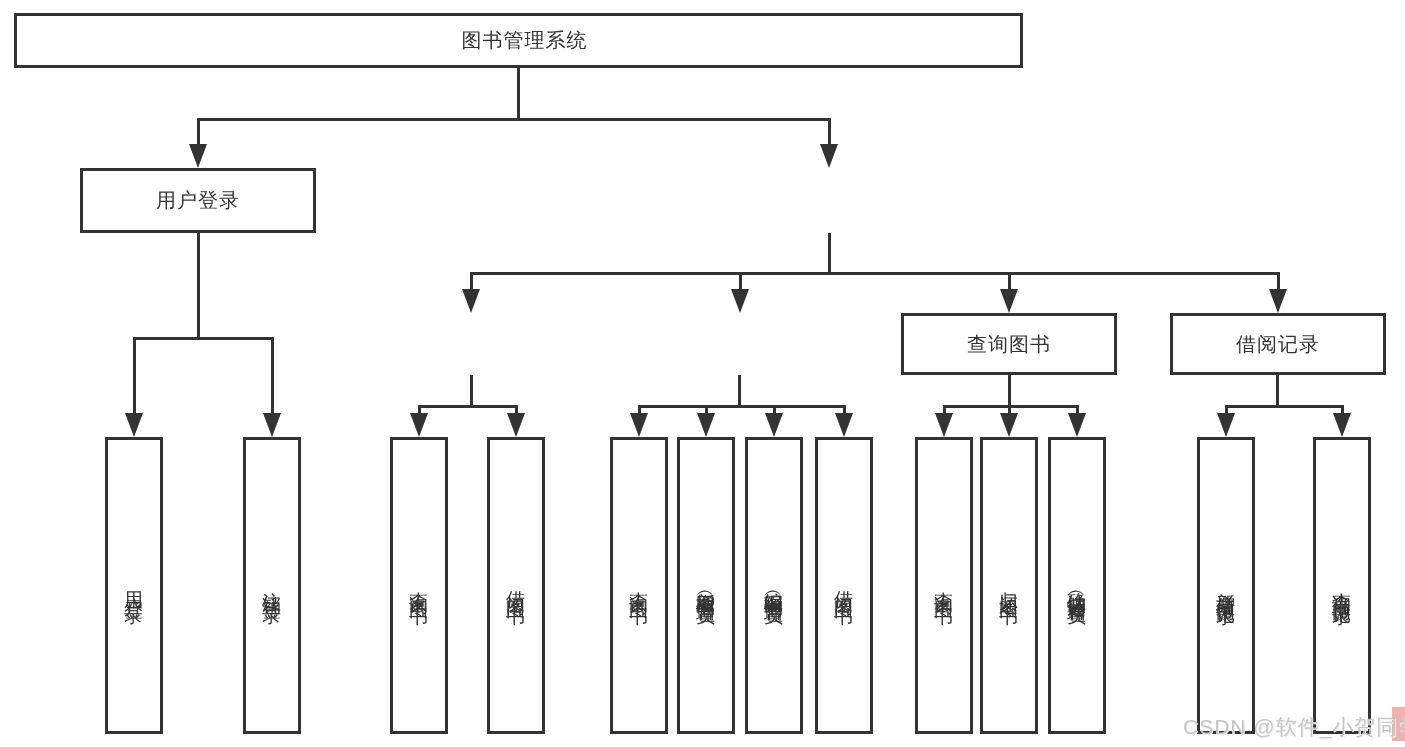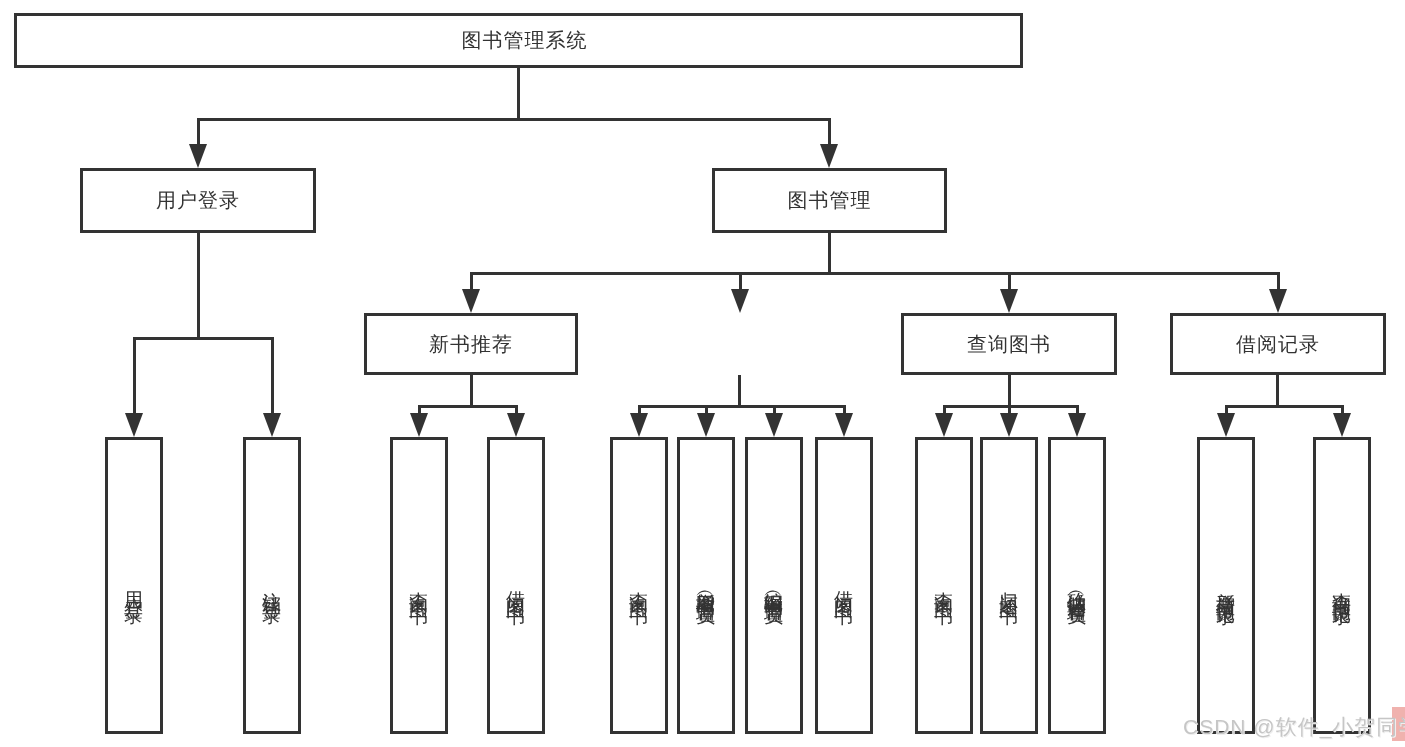--- a/index.html
+++ b/index.html
@@ -72,27 +72,21 @@
 <div id="canvas">
 
   <div class="hbox" style="left:14px;top:13px;width:1009px;height:55px;padding-left:12px;">
     <span>图书管理系统</span>
   </div>
 
   <div class="hbox" style="left:80px;top:168px;width:236px;height:65px;">
     <span>用户登录</span>
   </div>
 
-  <div class="hbox" style="left:712px;top:168px;width:235px;height:65px;">
-    <span>图书管理</span>
-  </div>
 
-  <div class="hbox" style="left:364px;top:313px;width:214px;height:62px;">
-    <span>新书推荐</span>
-  </div>
   <div class="hbox" style="left:901px;top:313px;width:216px;height:62px;">
     <span>查询图书</span>
   </div>
   <div class="hbox" style="left:1170px;top:313px;width:216px;height:62px;">
     <span>借阅记录</span>
   </div>
 
   <div class="vbox" style="left:105px;top:437px;width:58px;height:297px;">
     <span>用户登录</span>
   </div>

